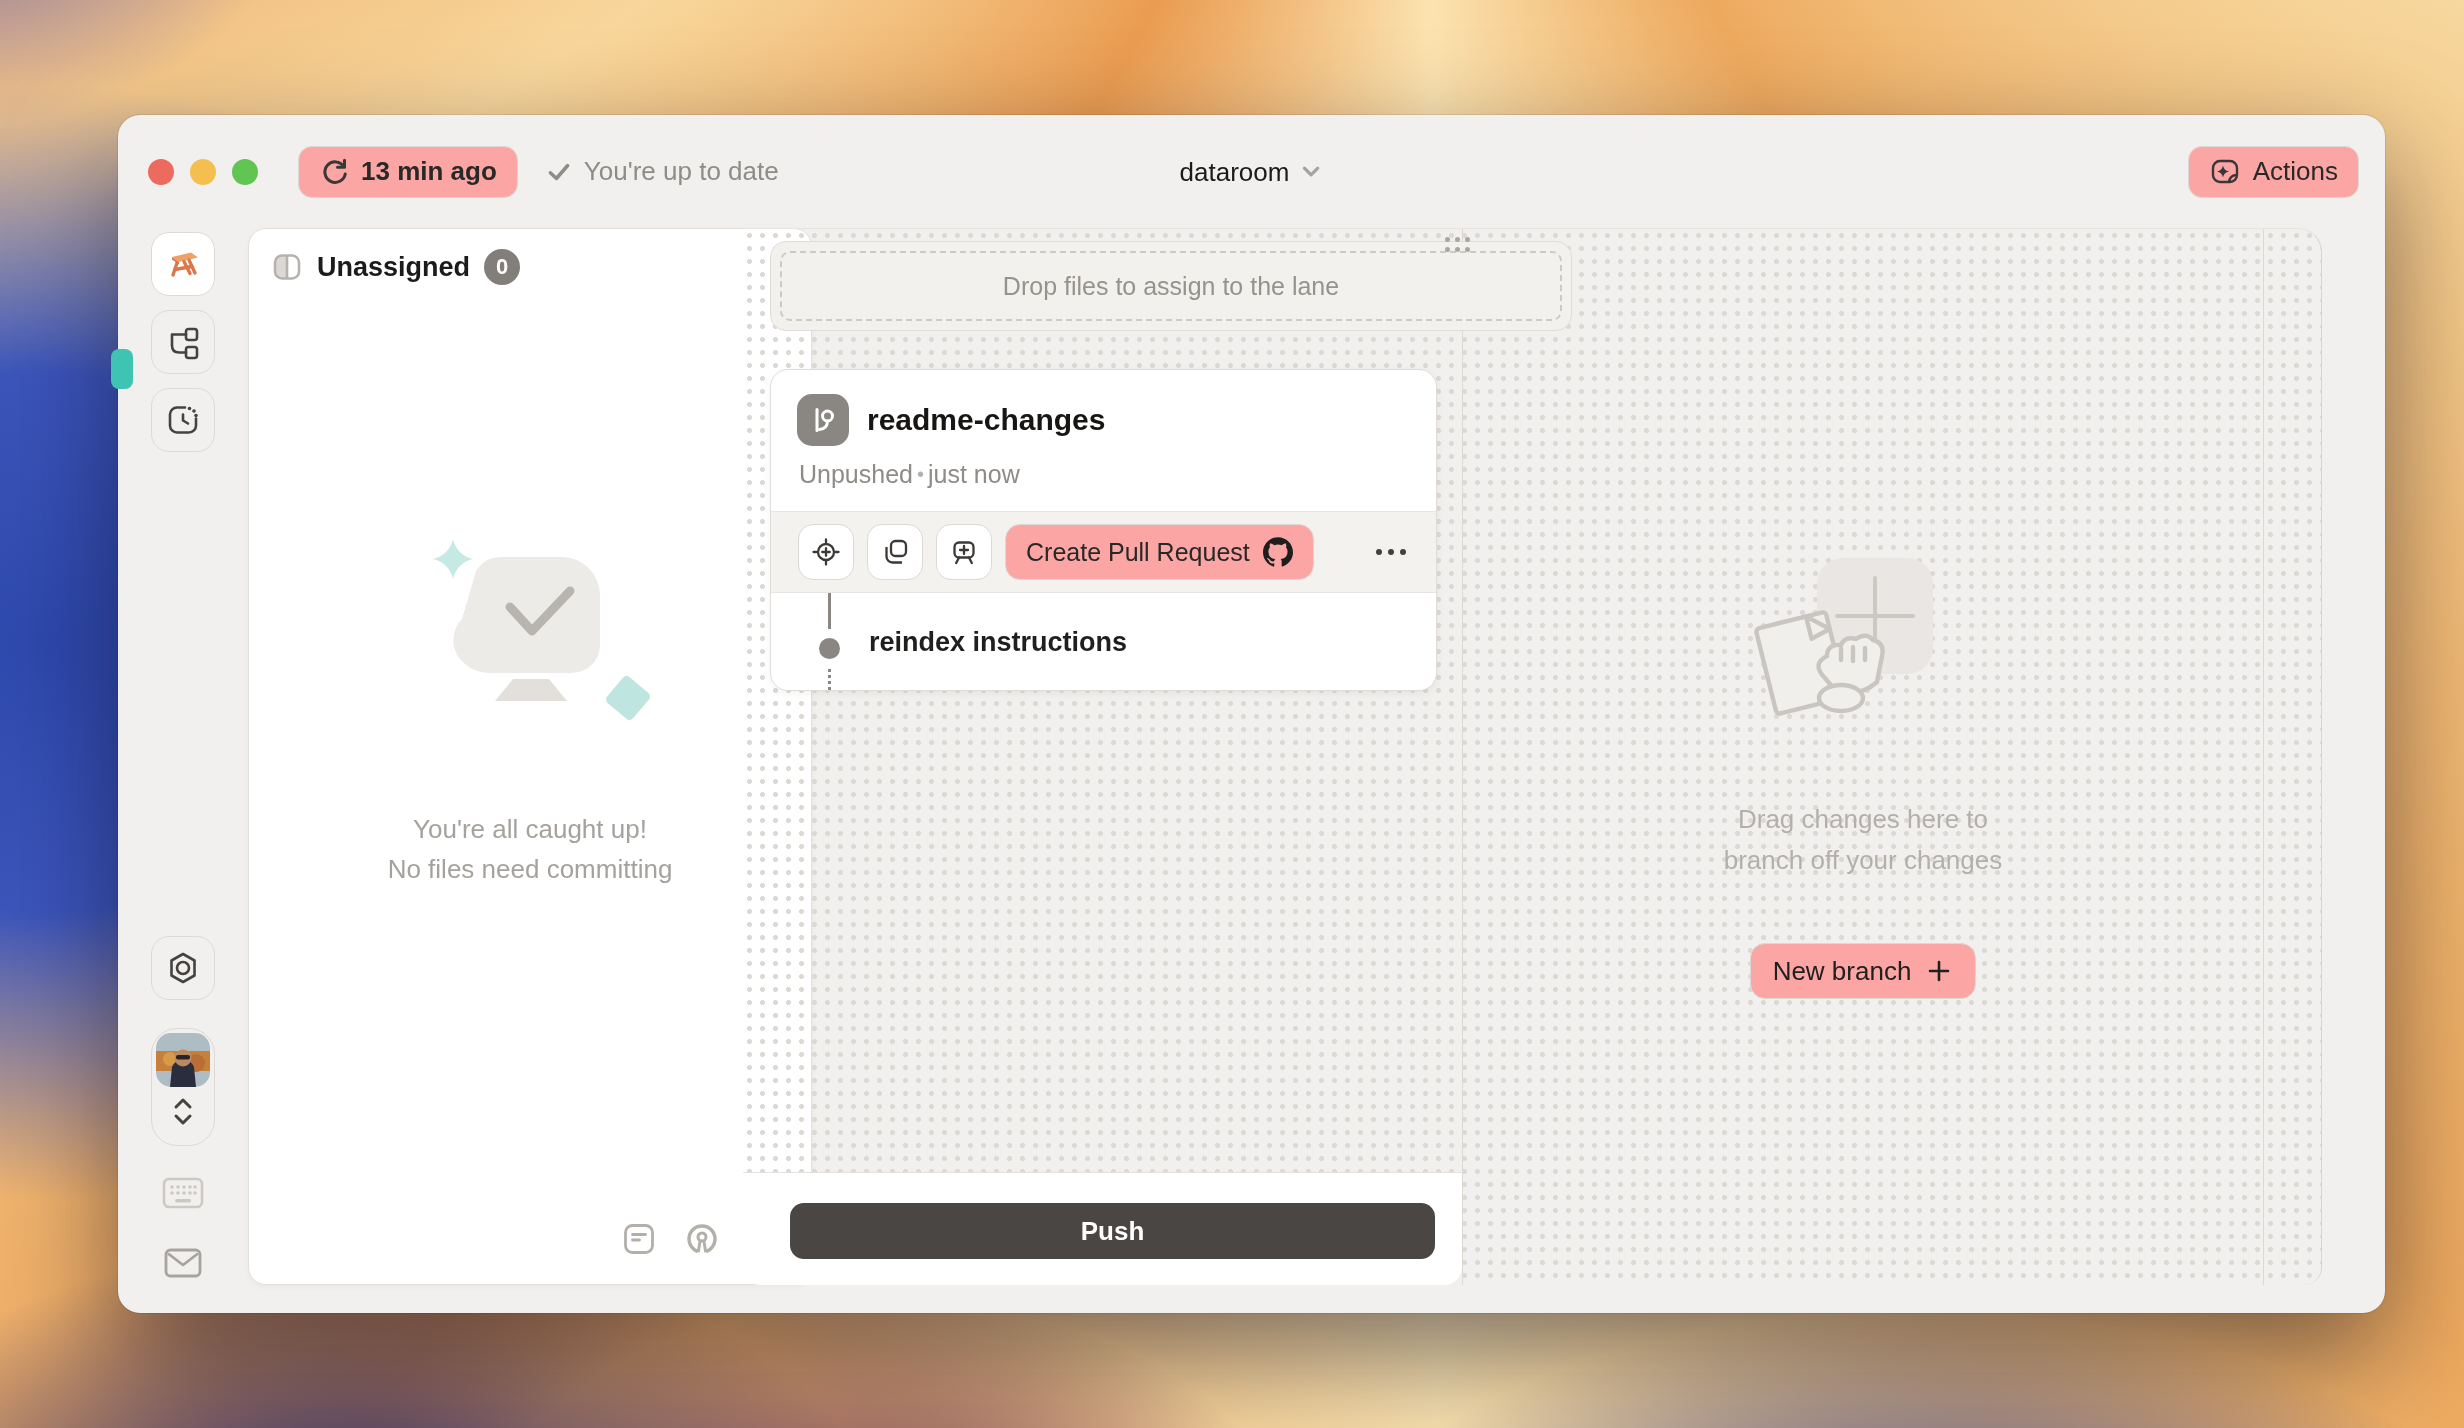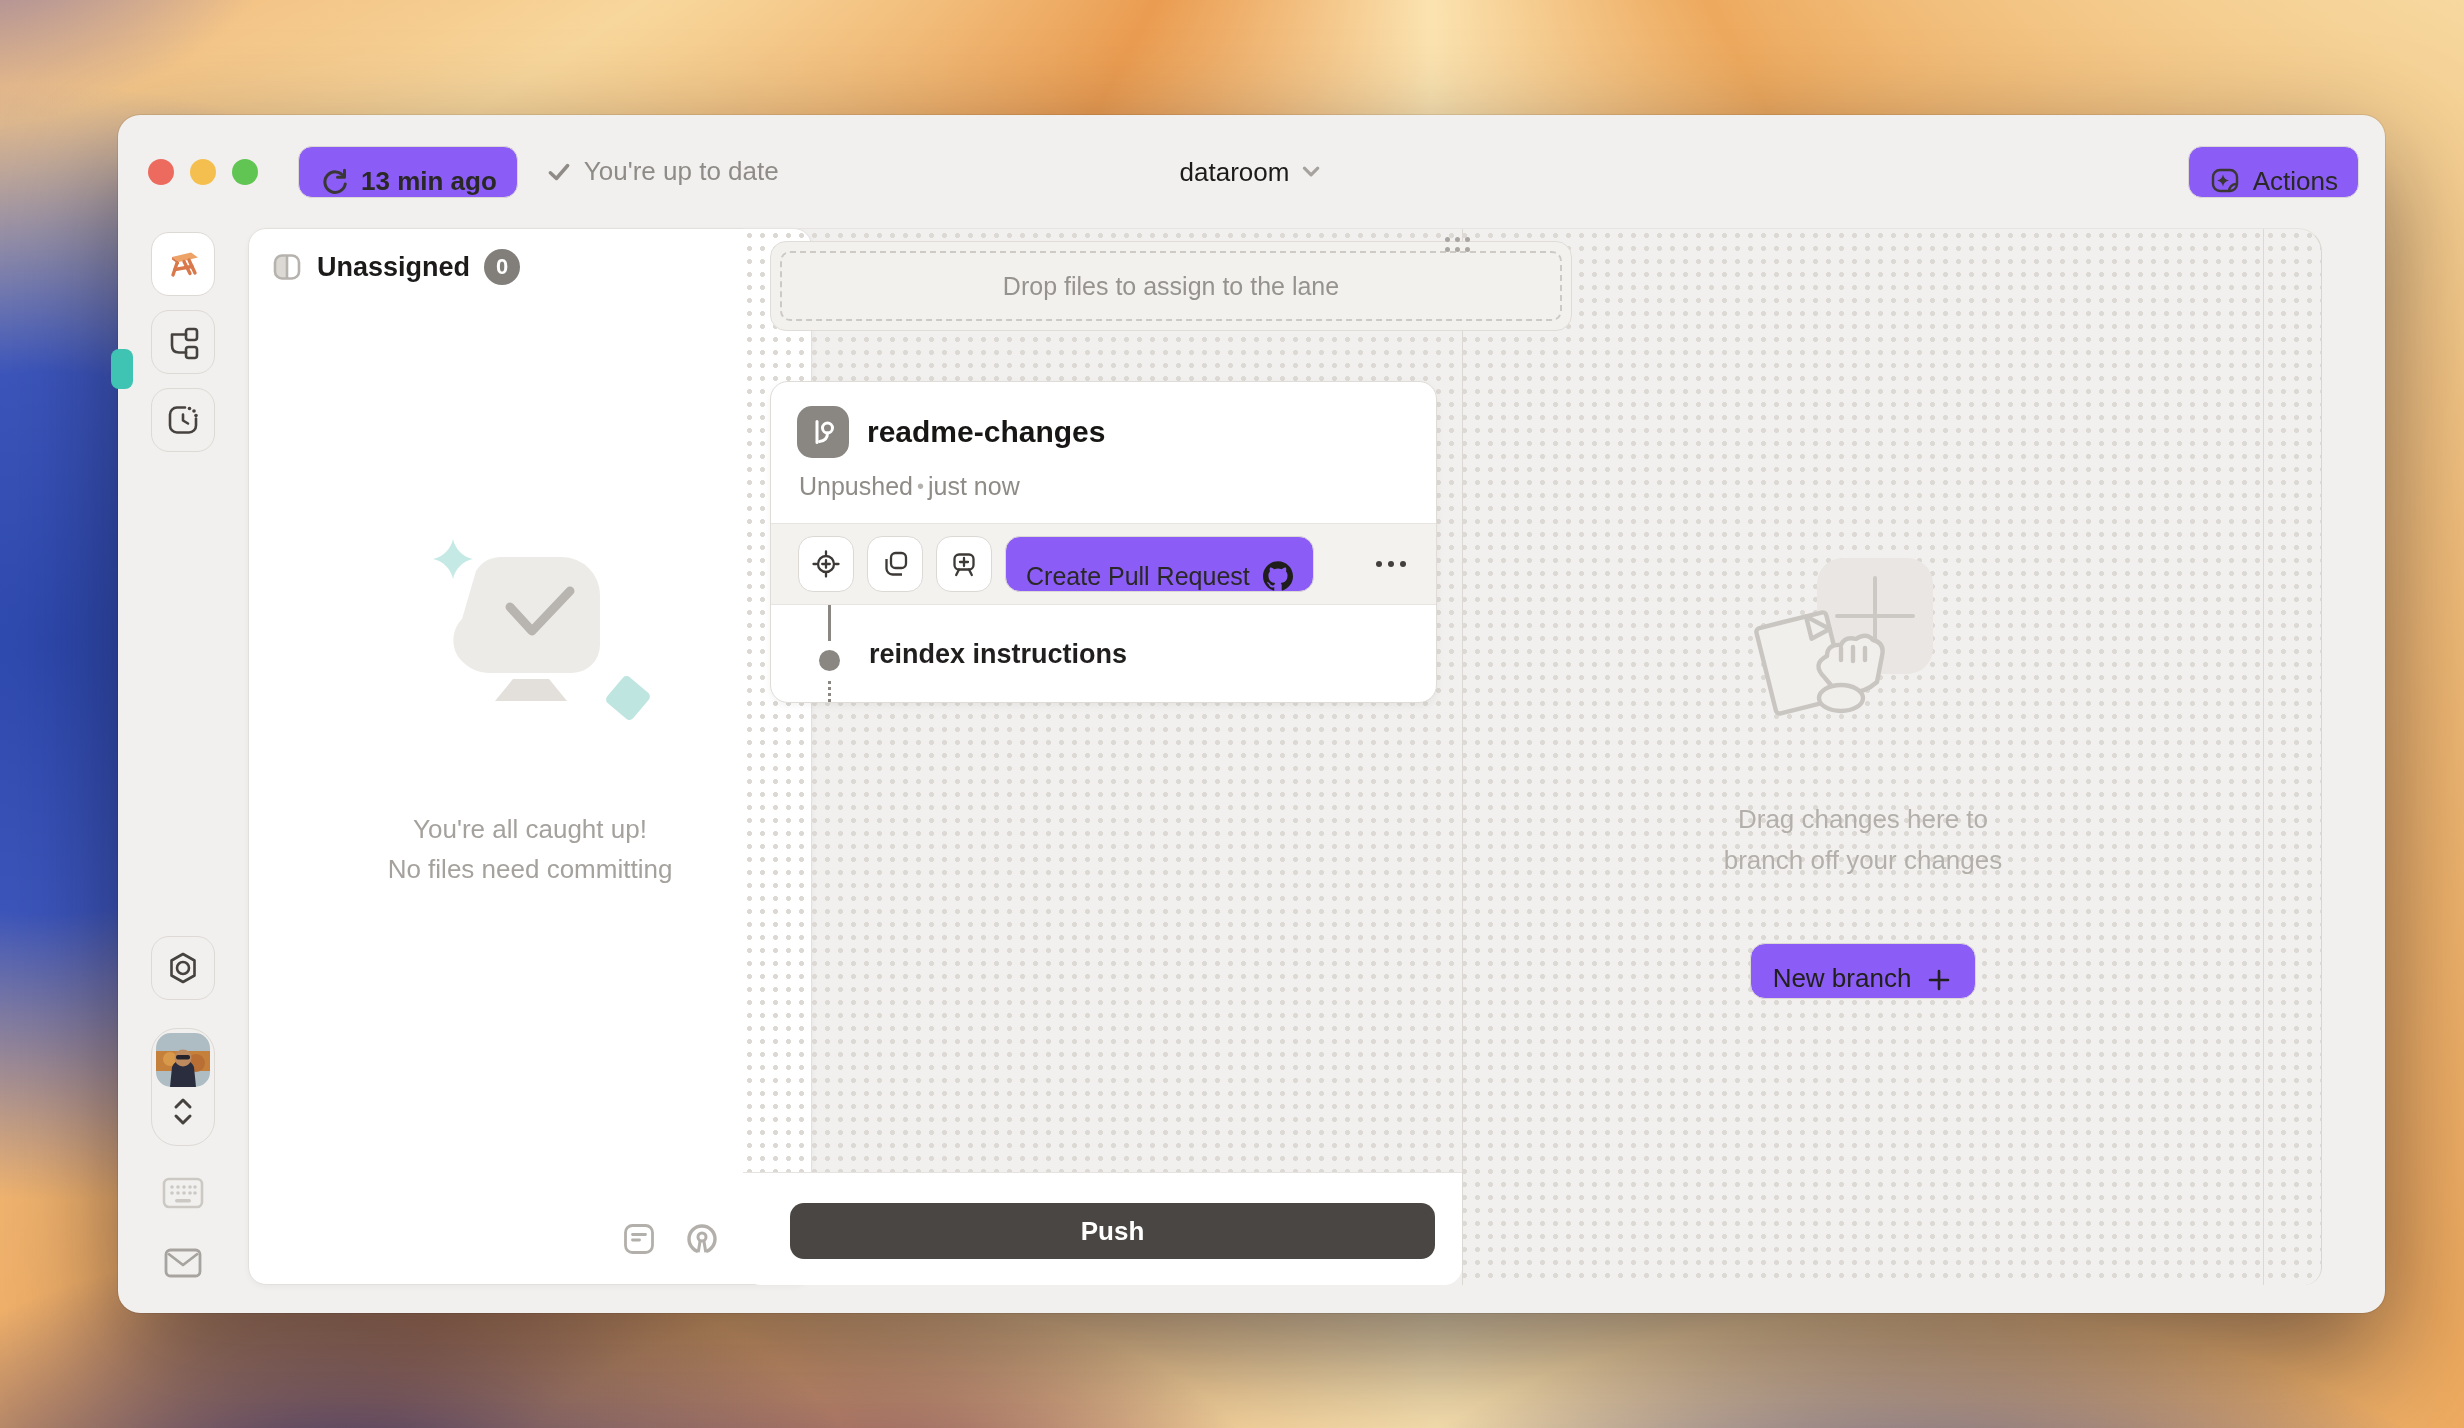--- a/index.html
+++ b/index.html
@@ -20,22 +20,22 @@
     position:absolute; left:118px; top:115px; width:2267px; height:1198px;
     background:#f2f0ee; border-radius:22px;
     box-shadow:0 45px 110px rgba(10,10,30,.5), 0 0 0 1px rgba(0,0,0,.08);
   }
   
   .titlebar { position:absolute; left:0; top:0; right:0; height:113px; display:flex; align-items:center; padding:0 26px 0 30px; }
   .lights { display:flex; gap:16px; }
   .light { width:26px; height:26px; border-radius:50%; }
   .light.red{ background:#ed6a5e; } .light.yellow{ background:#f4bf4f; } .light.green{ background:#61c554; }
   .btn {
-    display:flex; align-items:flex-end; gap:12px; height:52px; padding:0 20px;
-    background:#8b5cf6; border:1.5px solid #dcd9d5; border-radius:14px;
+    display:flex; align-items:center; gap:12px; height:52px; padding:0 20px;
+    background:#fca5a5; border:1.5px solid #dcd9d5; border-radius:14px;
     font-size:26px; color:#292826; cursor:default;
   }
   .update-btn { margin-left:40px; font-weight:700; }
   .uptodate { display:flex; align-items:center; gap:12px; margin-left:28px; color:#8f8c88; font-size:26px; }
   .proj-title { position:absolute; left:50%; top:50%; transform:translate(-50%,-50%); display:flex; align-items:center; gap:10px; }
   .proj-title .name { font-size:26px; font-weight:400; color:#1c1b1a; }
   .actions-btn { margin-left:auto; font-weight:500; }
   
   .rail { position:absolute; left:0; top:113px; bottom:0; width:130px; }
   .rail-btn {
@@ -77,21 +77,21 @@
   .drag-handle i { width:5px; height:5px; border-radius:50%; background:#a9a6a1; }
   .dropzone {
     position:absolute; left:27px; top:12px; width:802px; height:90px;
     background:#f3f1ee; border:1.5px solid #e0ddd9; border-radius:16px; padding:9px;
   }
   .dropzone-inner {
     width:100%; height:100%; border:2px dashed #cdcac6; border-radius:10px;
     display:flex; align-items:center; justify-content:center; font-size:25px; color:#96938e;
   }
   .branch-card {
-    position:absolute; left:27px; top:152px; width:667px;
+    position:absolute; left:27px; top:140px; width:667px;
     background:#fff; border:1.5px solid #dfdcd8; border-radius:18px;
     box-shadow:0 3px 8px rgba(0,0,0,.05); overflow:hidden;
   }
   .card-head { padding:24px 26px 22px; }
   .card-head-row { display:flex; align-items:center; gap:18px; }
   .branch-badge { width:52px; height:52px; border-radius:15px; background:#8a8682; display:flex; align-items:center; justify-content:center; }
   .branch-name { font-size:30px; font-weight:700; color:#171615; }
   .card-meta { display:flex; align-items:center; gap:4px; margin:14px 0 0 2px; font-size:25px; color:#8f8b87; }
   .meta-dot { font-size:20px; color:#b5b2ae; }
   .card-actions {

